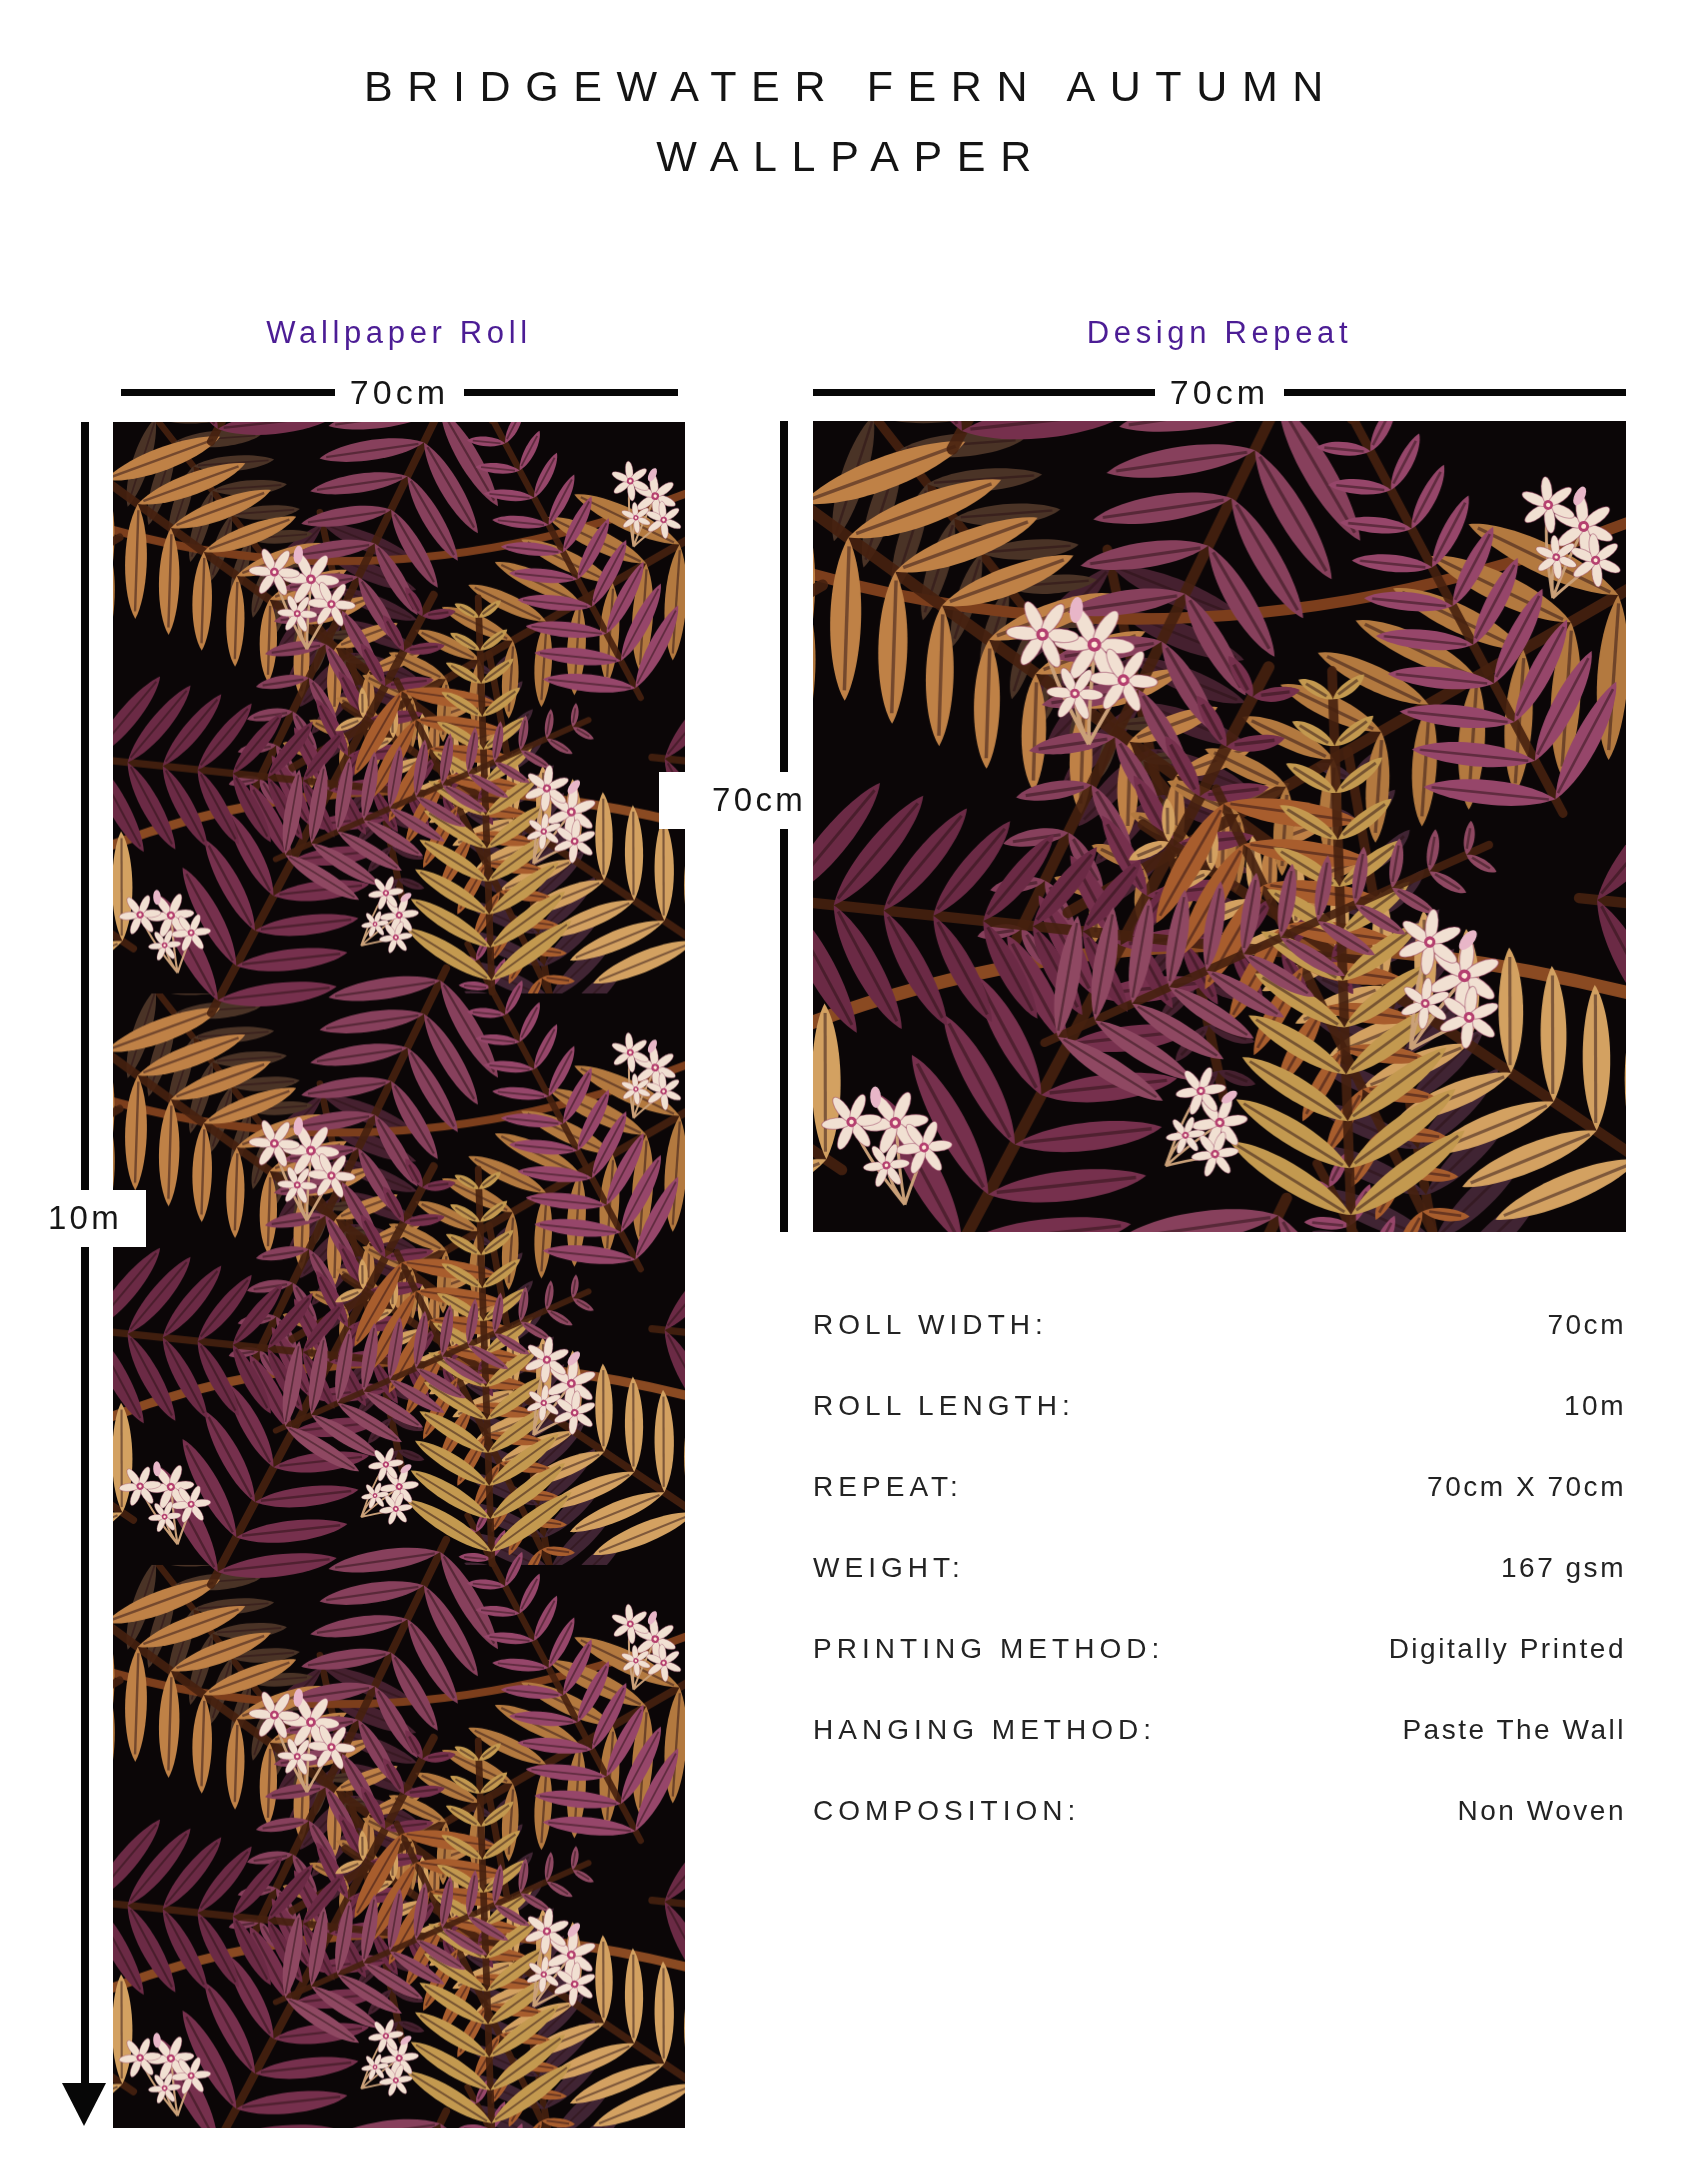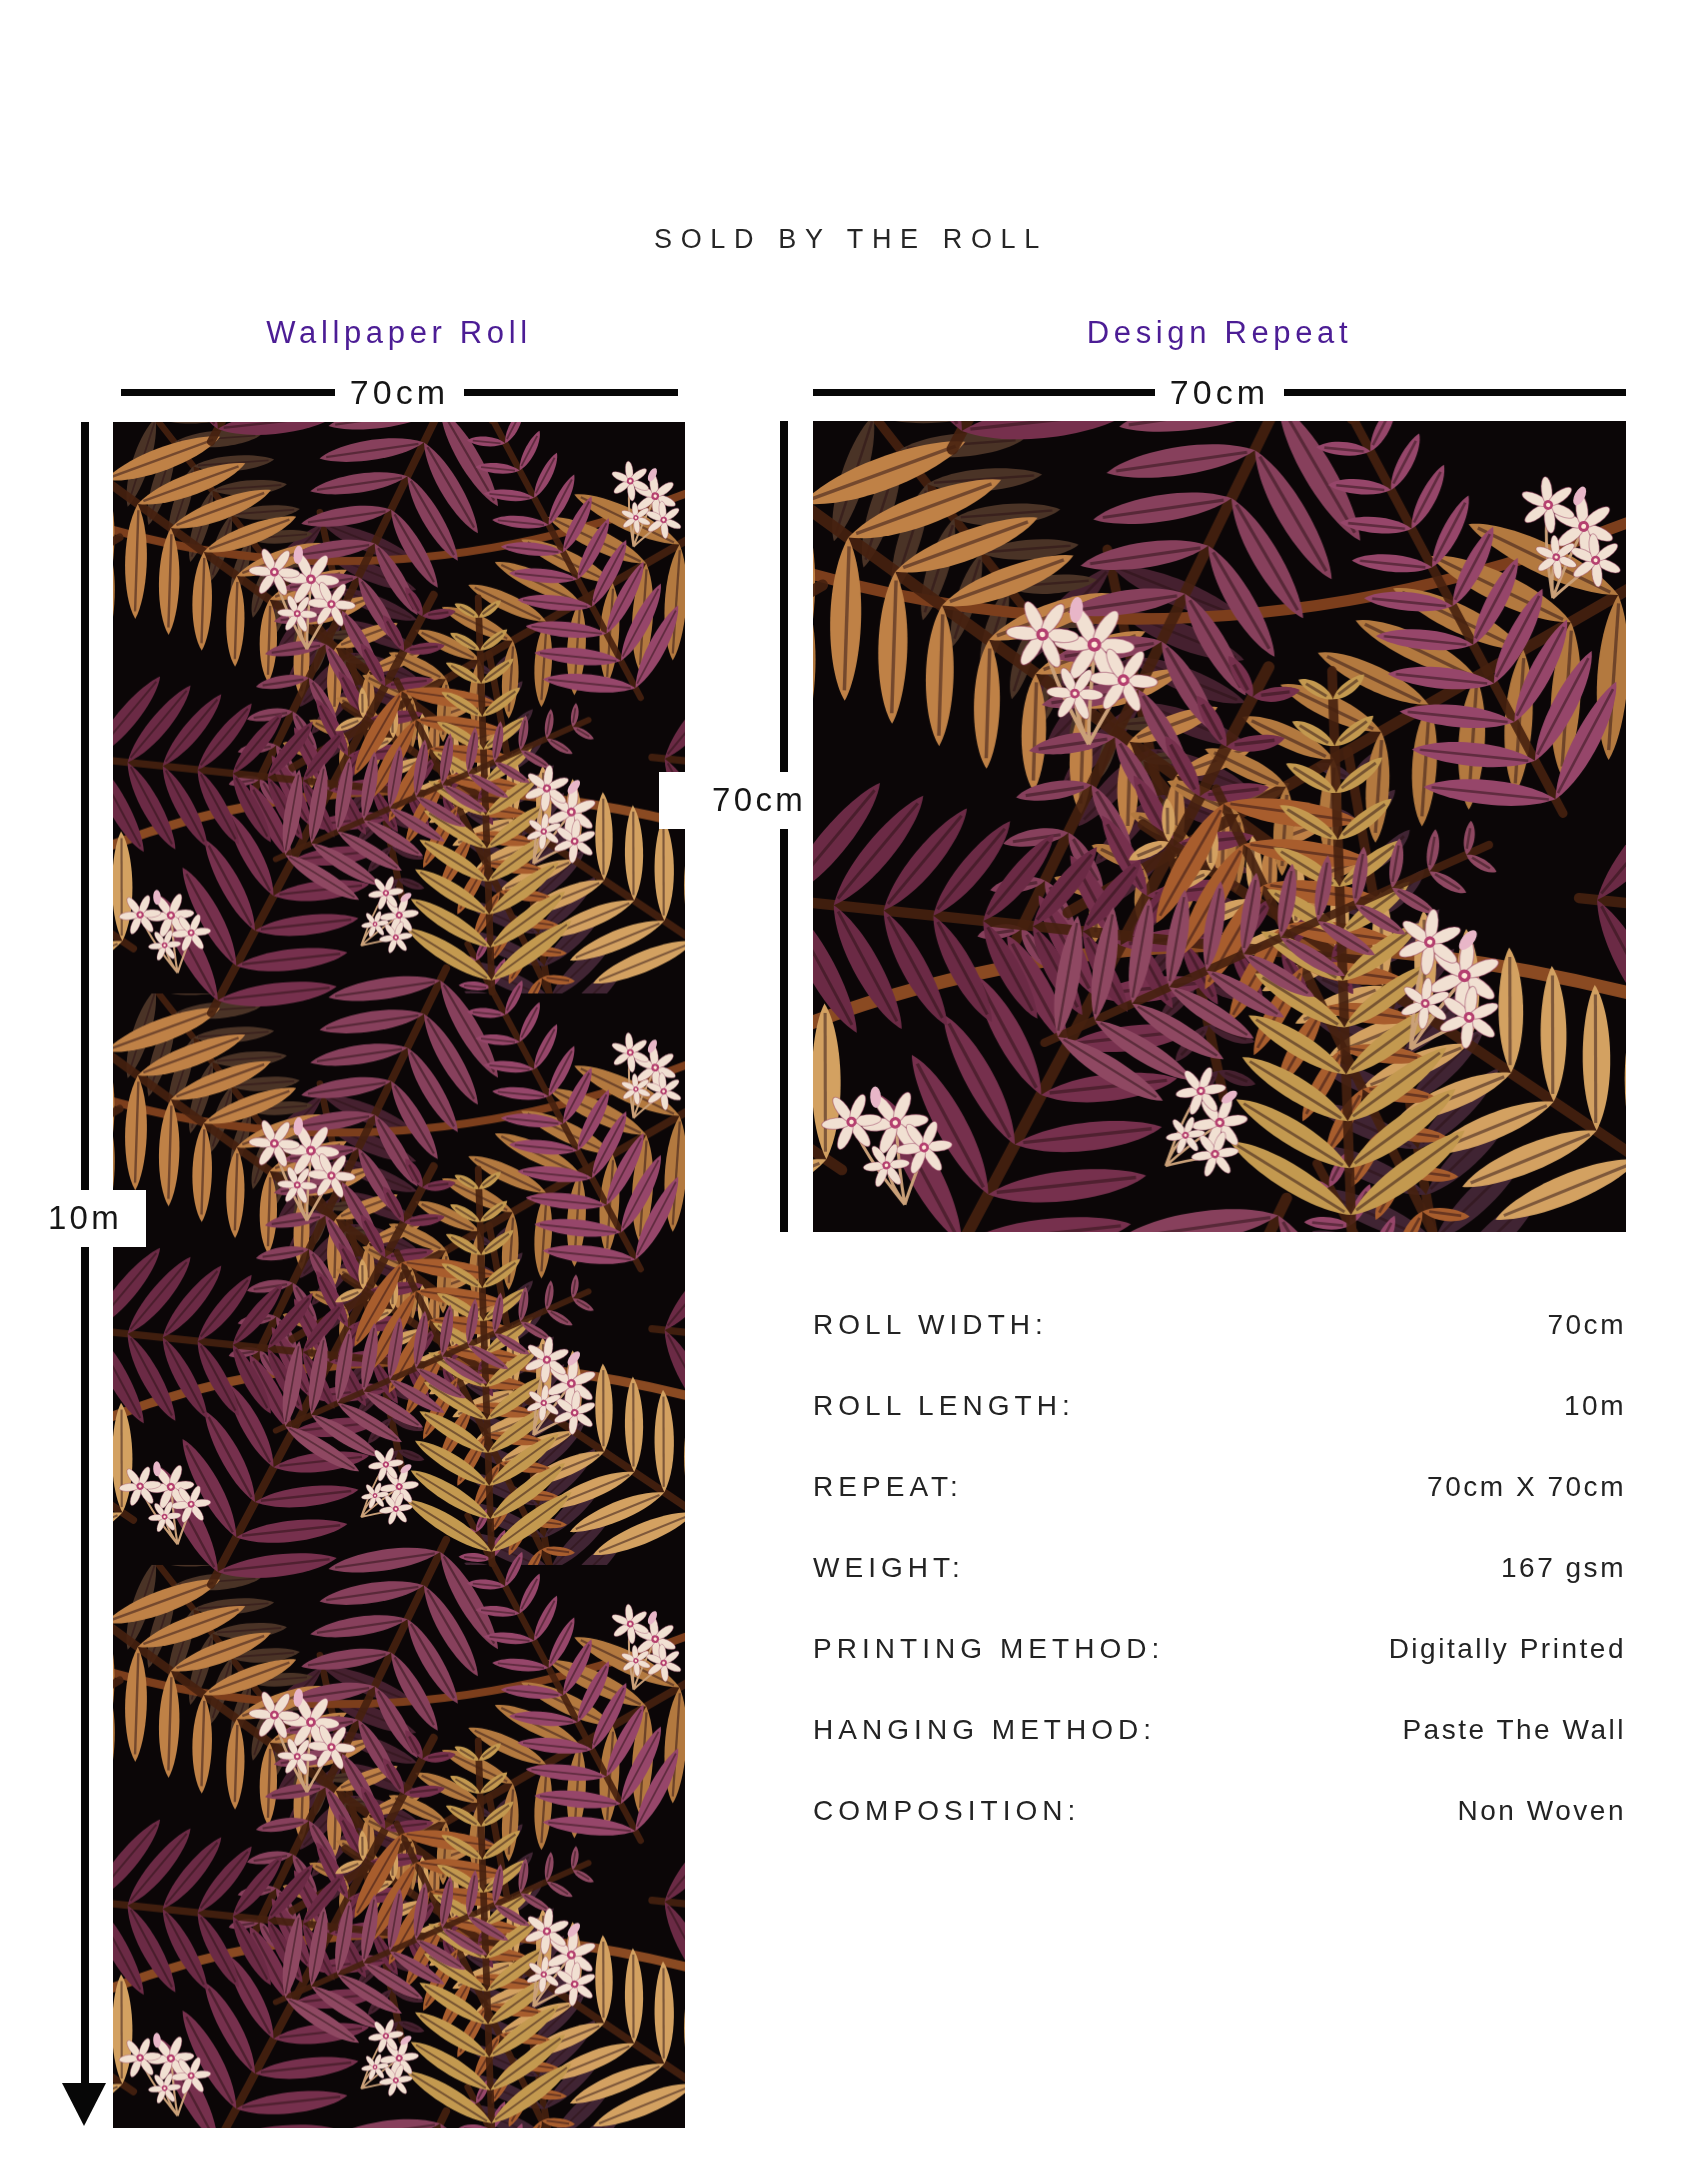--- a/index.html
+++ b/index.html
@@ -35,22 +35,25 @@
   .spec-row{display:flex;justify-content:space-between;align-items:baseline;height:81px;}
   .spec-label{font-size:28px;letter-spacing:0.18em;color:#232323;white-space:nowrap;}
   .spec-value{font-size:28px;letter-spacing:0.09em;color:#232323;white-space:nowrap;}
   .defs-holder{position:absolute;width:0;height:0;overflow:hidden;}
 </style>
 </head>
 <body>
 
 <div class="page">
 
-
-  <div class="subtitle">SOLD BY THE ROLL</div>
+  <div class="title">
+    <span style="display:block">BRIDGEWATER FERN AUTUMN</span>
+    <span style="display:block">WALLPAPER</span>
+  </div>
+
 
   <div class="panel-heading heading-roll">Wallpaper Roll</div>
   <div class="dim-row dim-roll">
     <div class="dim-line"></div>
     <div class="dim-text">70cm</div>
     <div class="dim-line"></div>
   </div>
 
   <div class="art roll-art">
     <svg viewBox="0 0 607 1812" preserveAspectRatio="none">

